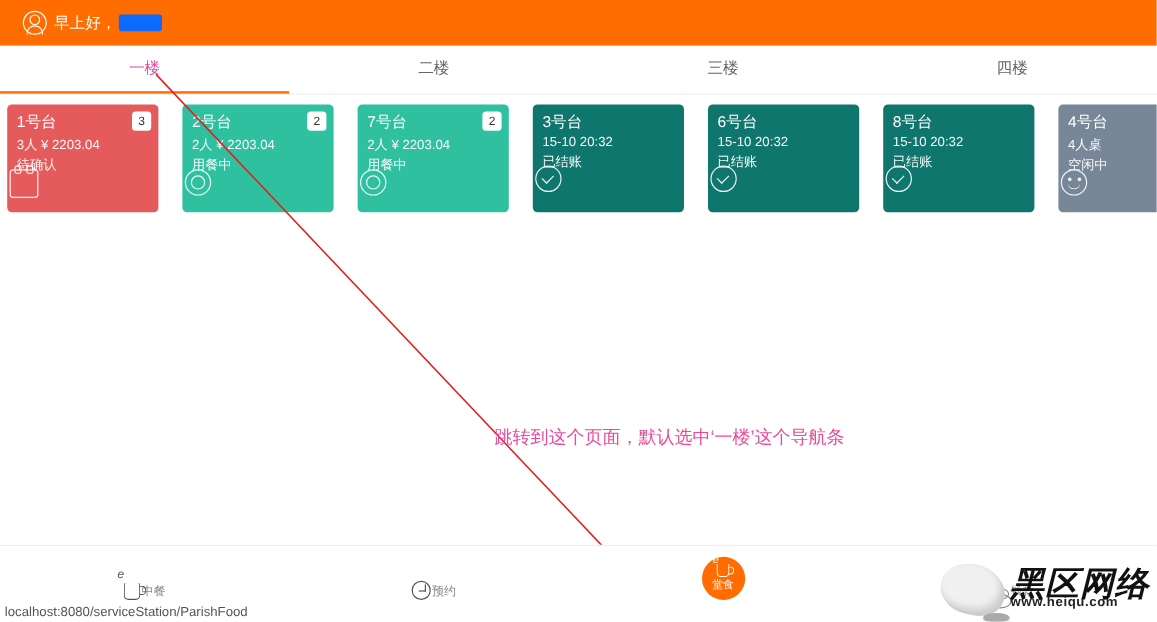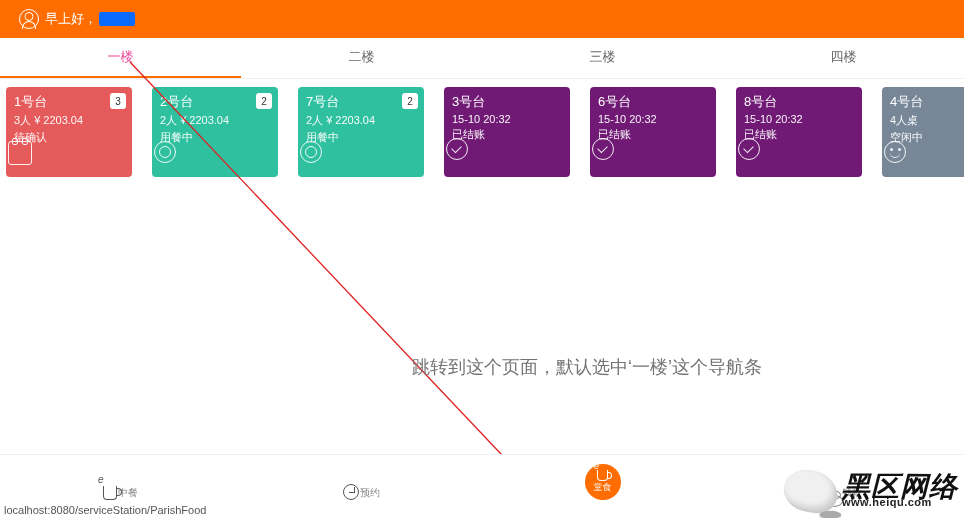--- a/index.html
+++ b/index.html
@@ -84,21 +84,21 @@
     height: 90px;
     flex: 0 0 auto;
     border-radius: 4px;
     color: #fff;
     padding: 6px 8px;
     position: relative;
     font-size: 12px;
   }
   .card.red { background: #e55a5a; }
   .card.green { background: #2fc0a0; }
-  .card.orange { background: #701a75; }
+  .card.orange { background: #0f766e; }
   .card.gray { background: #778798; }
   .card-title { font-size: 13px; font-weight: 500; }
   .card-line { font-size: 11px; margin-top: 2px; opacity: 0.95; }
   .card-badge {
     position: absolute;
     right: 6px; top: 6px;
     background: #fff;
     color: #333;
     width: 16px; height: 16px;
     border-radius: 3px;
@@ -141,22 +141,22 @@
     border-radius: 50%;
     position: relative;
   }
   .icon-face::before { content:''; position:absolute; width:3px; height:3px; background:#fff; border-radius:50%; top:6px; left:5px; box-shadow: 8px 0 0 #fff; }
   .icon-face::after { content:''; position:absolute; width:10px; height:5px; border-bottom:1.5px solid #fff; border-radius:0 0 8px 8px; bottom:4px; left:5px; }
 
   .annotation {
     position: absolute;
     top: 355px;
     left: 412px;
-    color: #737373;
-    font-size: 18px;
+    color: #ec4899;
+    font-size: 15px;
   }
   .arrow-svg {
     position: absolute;
     top: 58px;
     left: 126px;
     pointer-events: none;
   }
 
   .bottom-nav {
     position: absolute;

